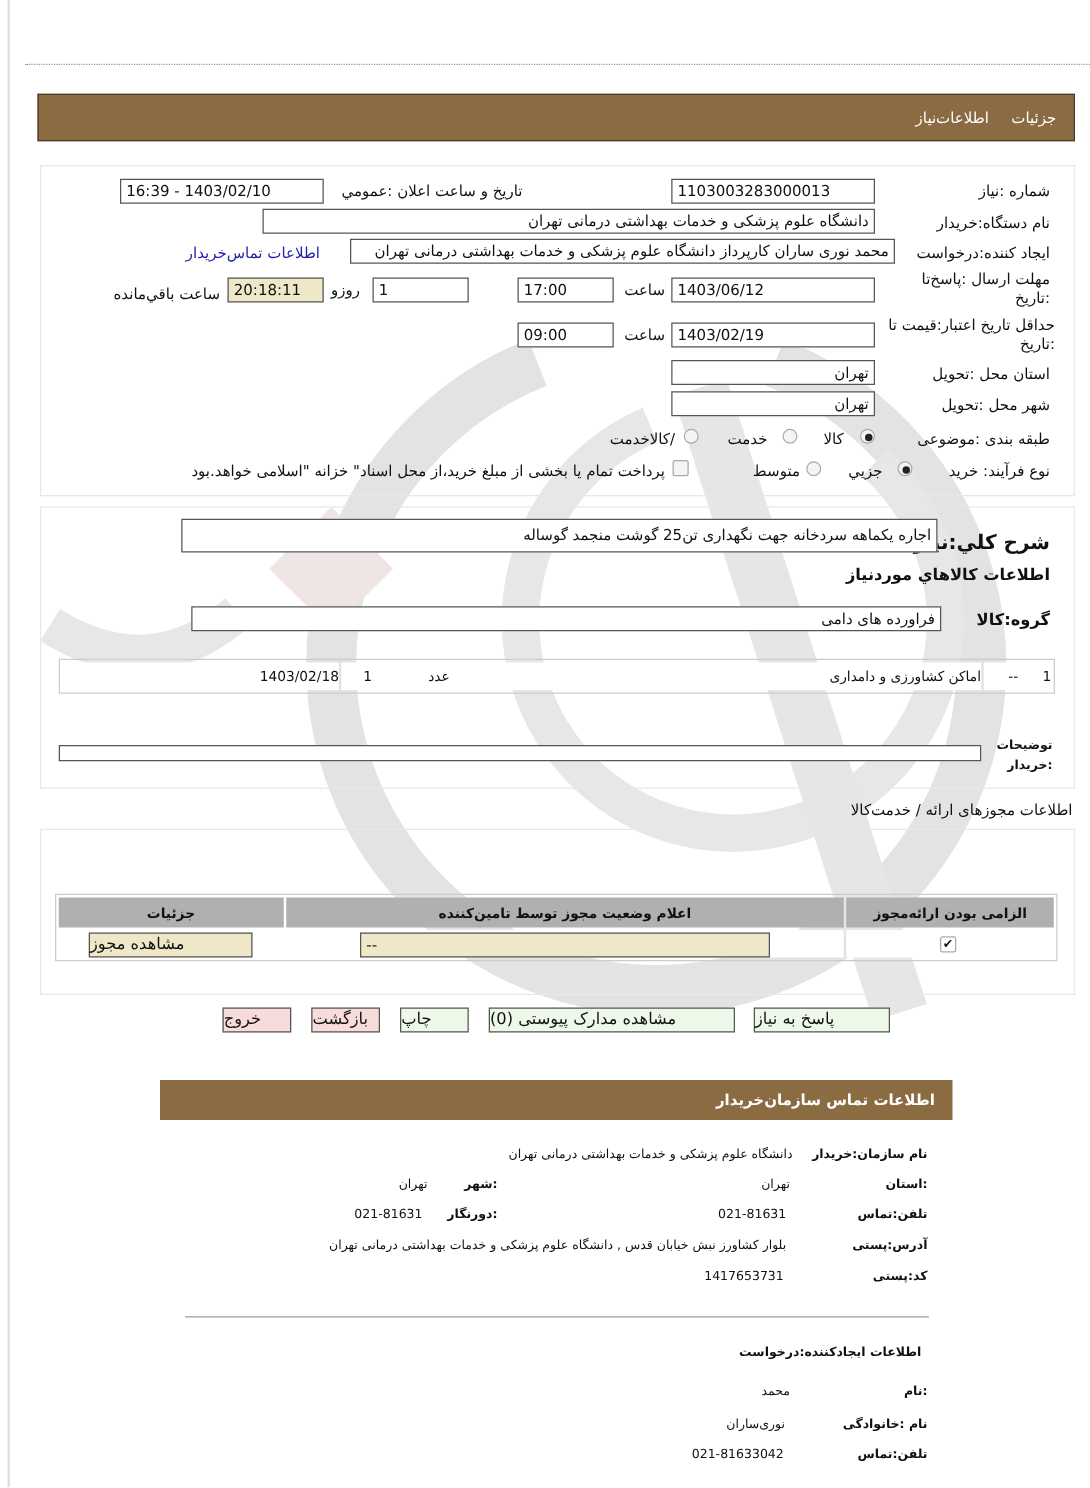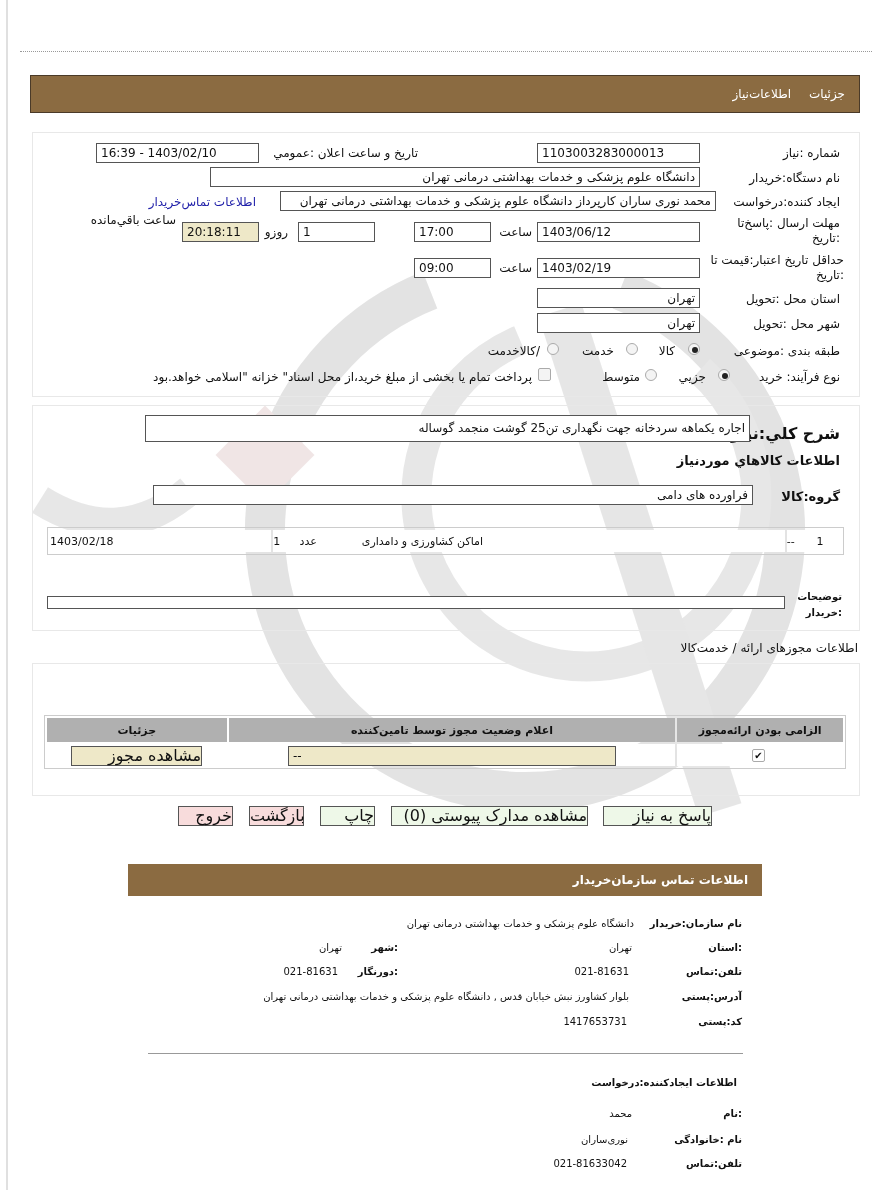--- a/index.html
+++ b/index.html
@@ -14,22 +14,22 @@
 .box{position:absolute;height:20px;border:1px solid #555;background:#fff;font-size:12px;padding:0 4px;line-height:18px;white-space:nowrap;overflow:hidden;direction:rtl;text-align:left}
 .box.r{text-align:right}
 .box.tan{background:#eee8c8}
 .radio{position:absolute;width:12px;height:12px;border-radius:50%;border:1px solid #aaa;background:#f4f4f4}
 .radio.on::after{content:"";position:absolute;left:3px;top:3px;width:6px;height:6px;border-radius:50%;background:#222}
 .chk{position:absolute;width:13px;height:13px;border:1px solid #aaa;background:#f4f4f4;border-radius:2px}
 .link{color:#2222aa}
 .bold{font-weight:bold}
 table{border-collapse:separate;border-spacing:2px;position:absolute}
 th{background:#b0b0b0;color:#111;font-size:11px;font-weight:bold;height:24px;text-align:center}
-td{font-size:11px;height:22px;text-align:left;background:#fff}
-.btn{position:absolute;height:20px;border:1px solid #555;font-size:16px;line-height:18px;text-align:right;cursor:pointer;font-family:"DejaVu Sans",sans-serif}
+td{font-size:11px;height:22px;text-align:right;background:#fff}
+.btn{position:absolute;height:20px;border:1px solid #555;font-size:13px;line-height:18px;text-align:left;cursor:pointer;font-family:"DejaVu Sans",sans-serif}
 .btn.g{background:#eef8e8}
 .btn.p{background:#f8dcdc}
 .btn.t{background:#eee8c8}
 .sec2{position:absolute;left:128px;top:864px;width:634px;height:32px;background:#8b6b41;color:#fff;font-weight:bold;font-size:12px;direction:rtl;padding-right:14px;line-height:32px}
 .sm{position:absolute;font-size:10px;white-space:nowrap;direction:rtl}
 .smb{position:absolute;font-size:10px;font-weight:bold;white-space:nowrap;direction:rtl}
 </style>
 </head>
 <body>
 
@@ -63,21 +63,21 @@
 <div class="box r" style="left:280px;top:191px;width:436px">محمد نوری ساران کارپرداز دانشگاه علوم پزشکی و خدمات بهداشتی درمانی تهران</div>
 <span class="lbl link" style="right:616px;top:195px">اطلاعات تماس‌خریدار</span>
 
 <span class="lbl" style="right:32px;top:216px;width:130px;white-space:normal;line-height:15px">مهلت ارسال :پاسخ‌تا :تاریخ</span>
 <div class="box" style="left:537px;top:222px;width:163px">1403/06/12</div>
 <span class="lbl" style="right:340px;top:225px">ساعت</span>
 <div class="box" style="left:414px;top:222px;width:77px">17:00</div>
 <div class="box" style="left:298px;top:222px;width:77px">1</div>
 <span class="lbl" style="right:584px;top:225px">روزو</span>
 <div class="box tan" style="left:182px;top:222px;width:77px">20:18:11</div>
-<span class="lbl" style="right:696px;top:213px">ساعت باقي‌مانده</span>
+<span class="lbl" style="right:696px;top:228px">ساعت باقي‌مانده</span>
 
 <span class="lbl" style="right:28px;top:253px;width:140px;white-space:normal;line-height:15px">حداقل تاریخ اعتبار:قیمت تا :تاریخ</span>
 <div class="box" style="left:537px;top:258px;width:163px">1403/02/19</div>
 <span class="lbl" style="right:340px;top:261px">ساعت</span>
 <div class="box" style="left:414px;top:258px;width:77px">09:00</div>
 
 <span class="lbl" style="right:32px;top:292px">استان محل :تحویل</span>
 <div class="box r" style="left:537px;top:288px;width:163px">تهران</div>
 <span class="lbl" style="right:32px;top:317px">شهر محل :تحویل</span>
 <div class="box r" style="left:537px;top:313px;width:163px">تهران</div>

